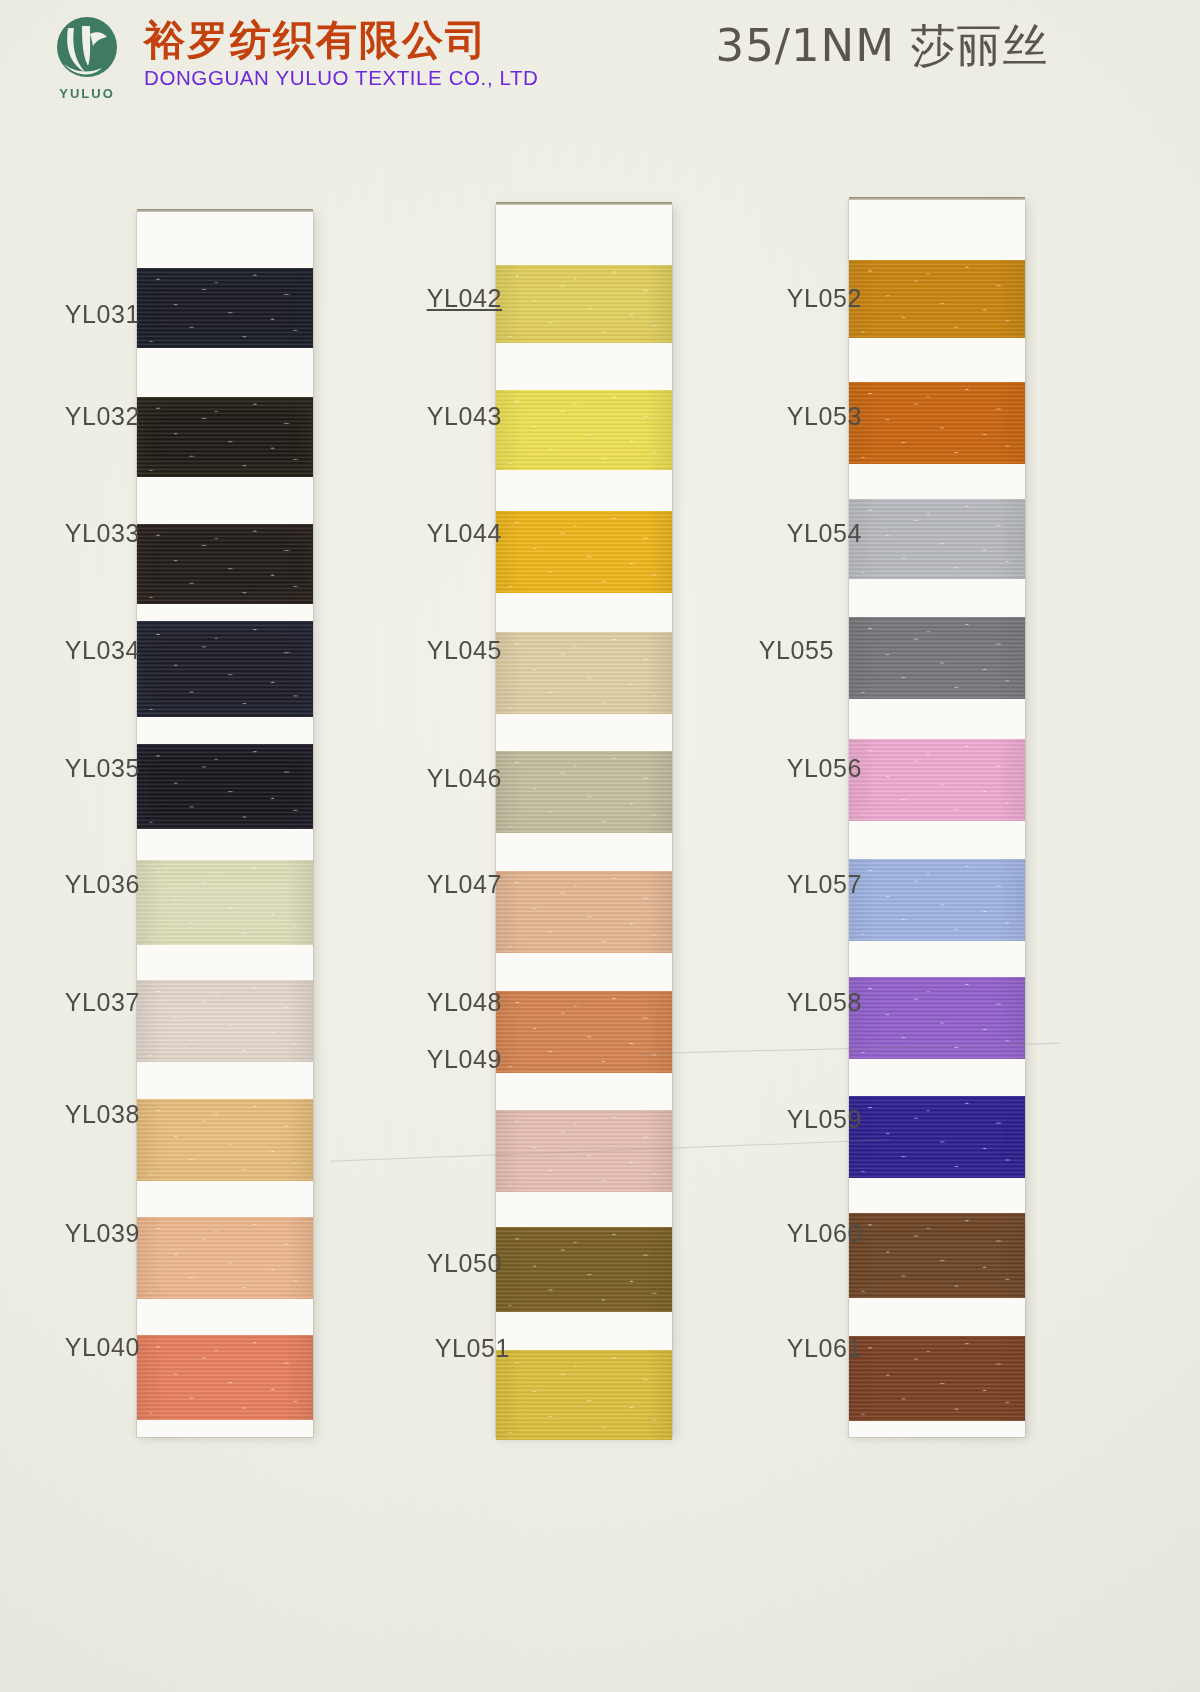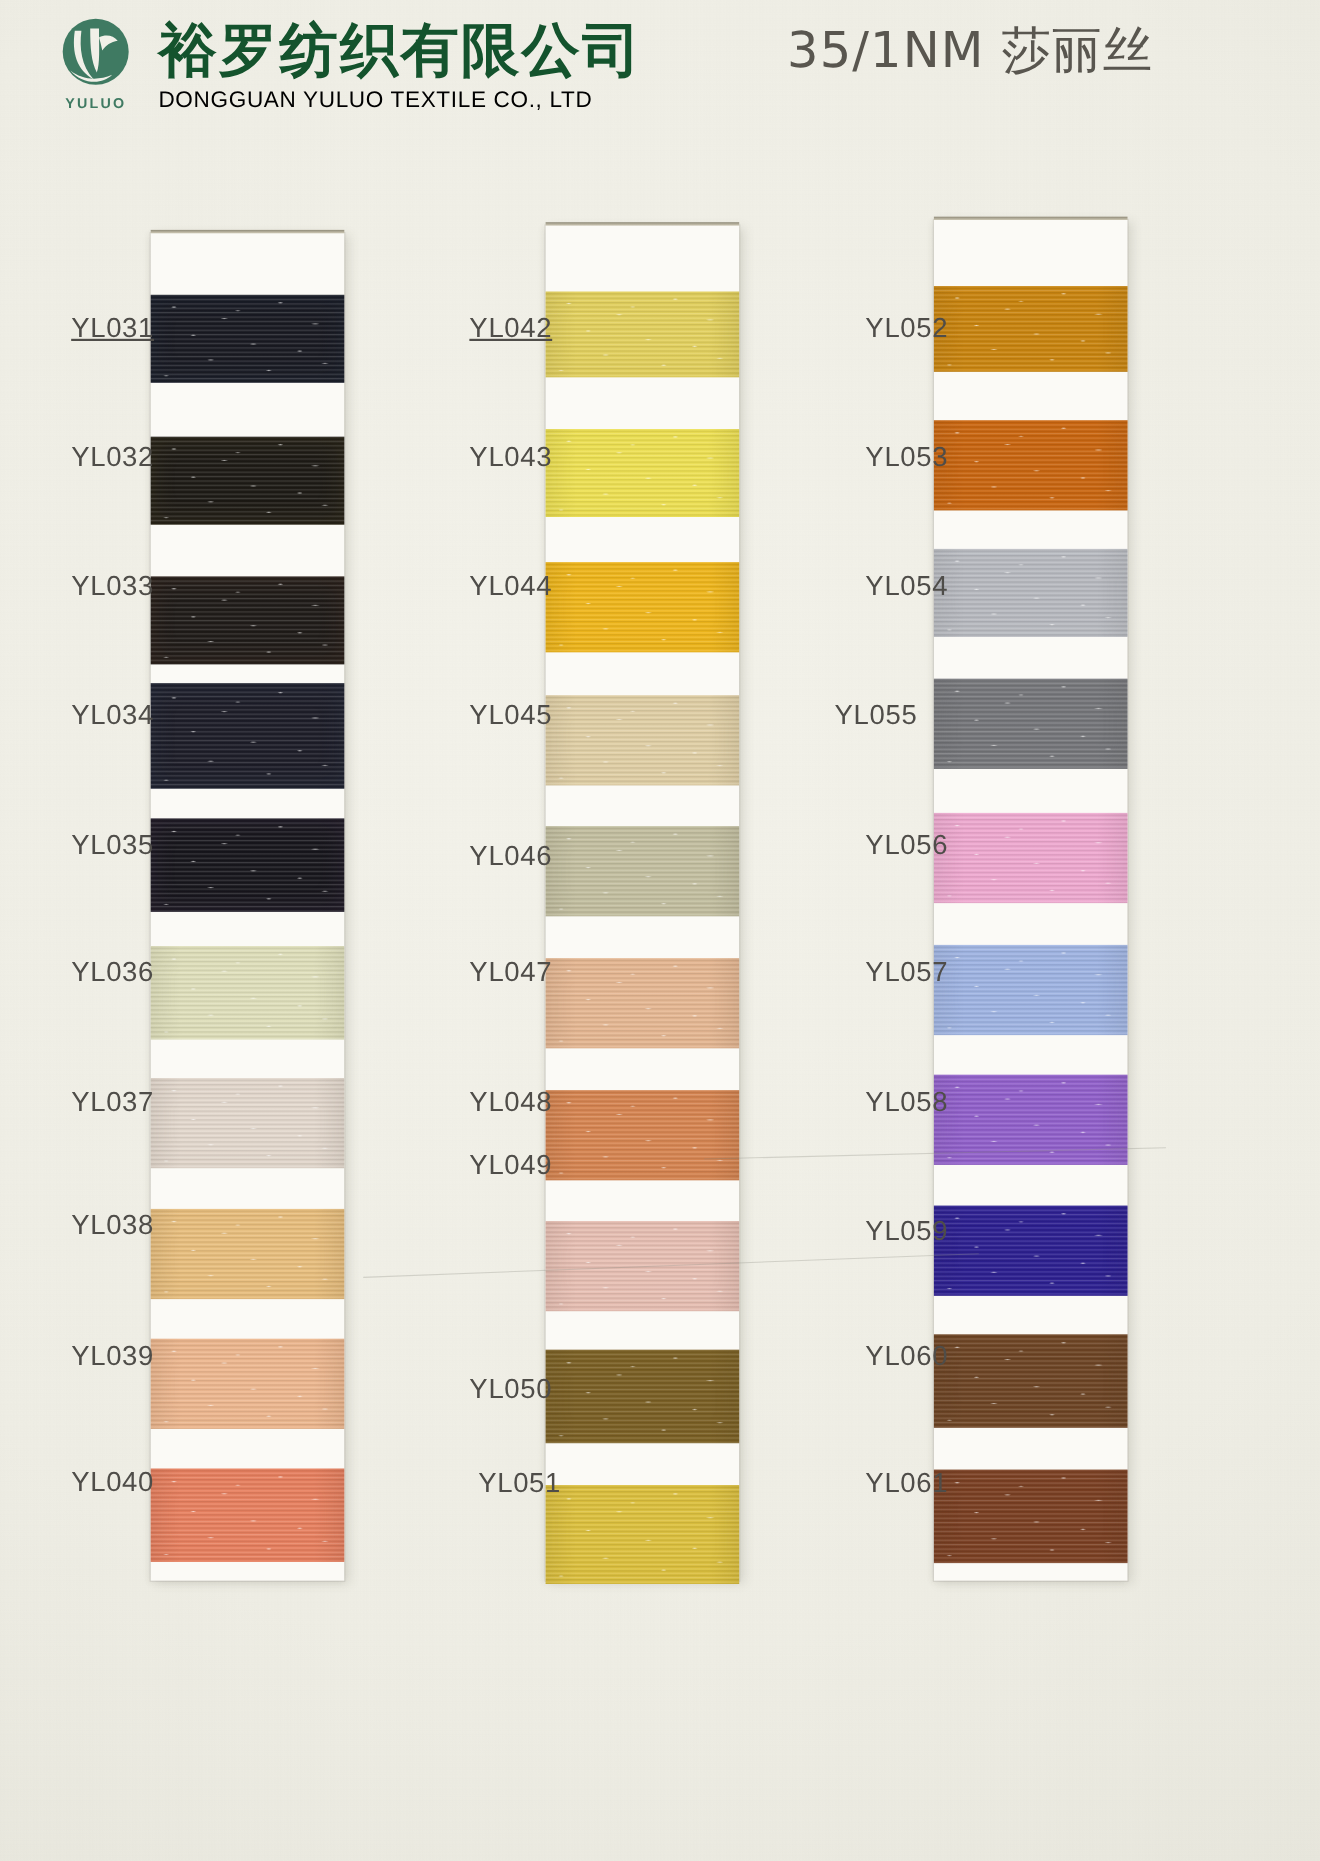--- a/index.html
+++ b/index.html
@@ -70,31 +70,31 @@
     width: 70px;
     text-align: center;
     font-size: 13px;
     font-weight: 700;
     letter-spacing: 2px;
     color: #3f7a62;
   }
   .brand-names { padding-top: 4px; }
   .brand-cn {
     font-family: "DejaVu Sans", sans-serif;
-    font-size: 53px;
+    font-size: 41px;
     font-weight: 700;
-    color: #14532d;
+    color: #c2410c;
     letter-spacing: 2px;
     line-height: 1.08;
     white-space: nowrap;
   }
   .brand-en {
     font-size: 20.5px;
     font-weight: 400;
-    color: #000000;
+    color: #6d28d9;
     letter-spacing: .6px;
     margin-top: 4px;
     white-space: nowrap;
   }
 
   .product {
     position: absolute;
     right: 48px; top: 20px;
     text-align: center;
     width: 540px;
@@ -356,21 +356,21 @@
       </div>
       <div class="swatch" title="YL060" style="top: 1013px; height: 85px; background: rgb(109, 68, 36);">
         <div class="swatch-fiber" style="--accent: #9b6a3a; box-shadow: rgba(155, 106, 58, 0.133) 0px 0px 22px 2px inset;"></div>
         <div class="swatch-shade"></div>
       </div>
       <div class="swatch" title="YL061" style="top: 1136px; height: 85px; background: rgb(122, 63, 34);">
         <div class="swatch-fiber" style="--accent: #a7623a; box-shadow: rgba(167, 98, 58, 0.133) 0px 0px 22px 2px inset;"></div>
         <div class="swatch-shade"></div>
       </div>
     </div>
-    <div class="label" style="left: 36px; top: 284px; width: 104px; text-decoration: underline;">YL031</div>
+    <div class="label" style="left: 36px; top: 300px; width: 104px;">YL031</div>
     <div class="label" style="left: 36px; top: 402px; width: 104px;">YL032</div>
     <div class="label" style="left: 36px; top: 519px; width: 104px;">YL033</div>
     <div class="label" style="left: 36px; top: 636px; width: 104px;">YL034</div>
     <div class="label" style="left: 36px; top: 754px; width: 104px;">YL035</div>
     <div class="label" style="left: 36px; top: 870px; width: 104px;">YL036</div>
     <div class="label" style="left: 36px; top: 988px; width: 104px;">YL037</div>
     <div class="label" style="left: 36px; top: 1100px; width: 104px;">YL038</div>
     <div class="label" style="left: 36px; top: 1219px; width: 104px;">YL039</div>
     <div class="label" style="left: 36px; top: 1333px; width: 104px;">YL040</div>
     <div class="label" style="left: 398px; top: 284px; width: 104px; text-decoration: underline;">YL042</div>

